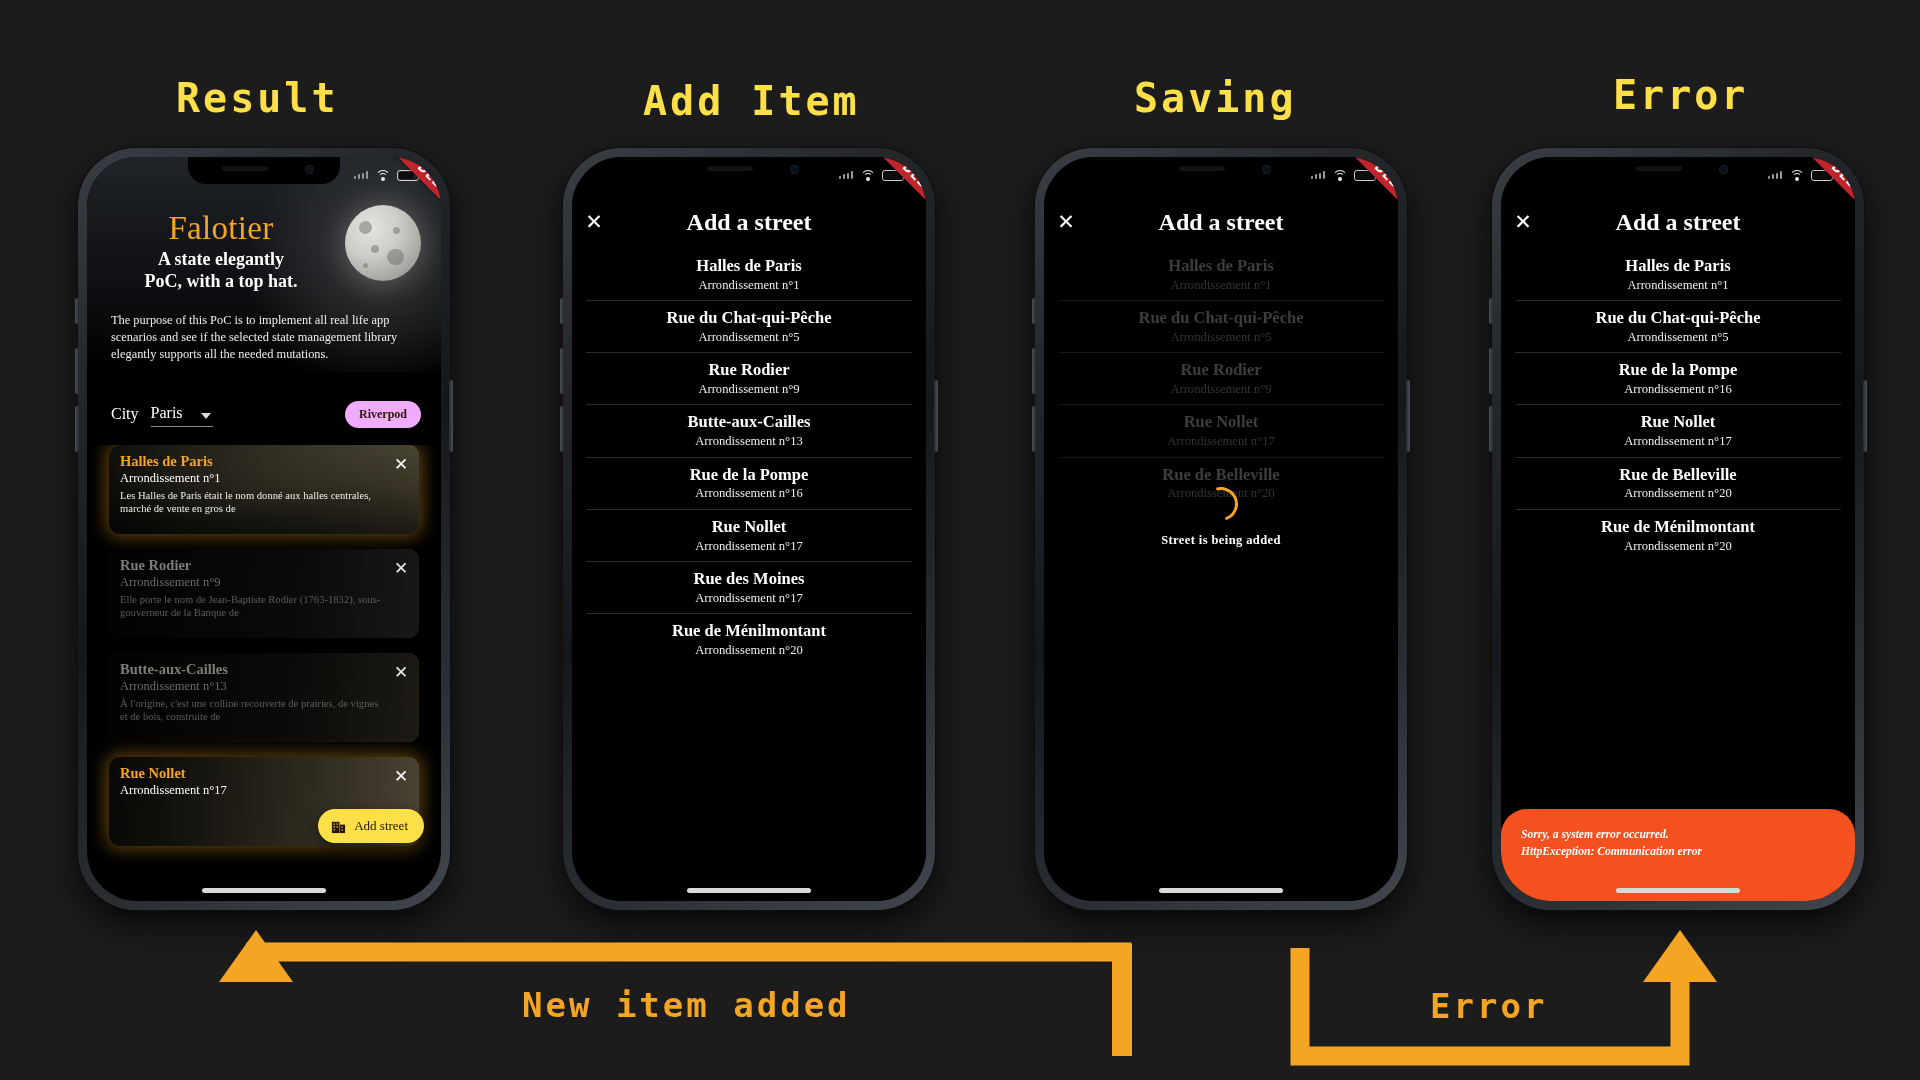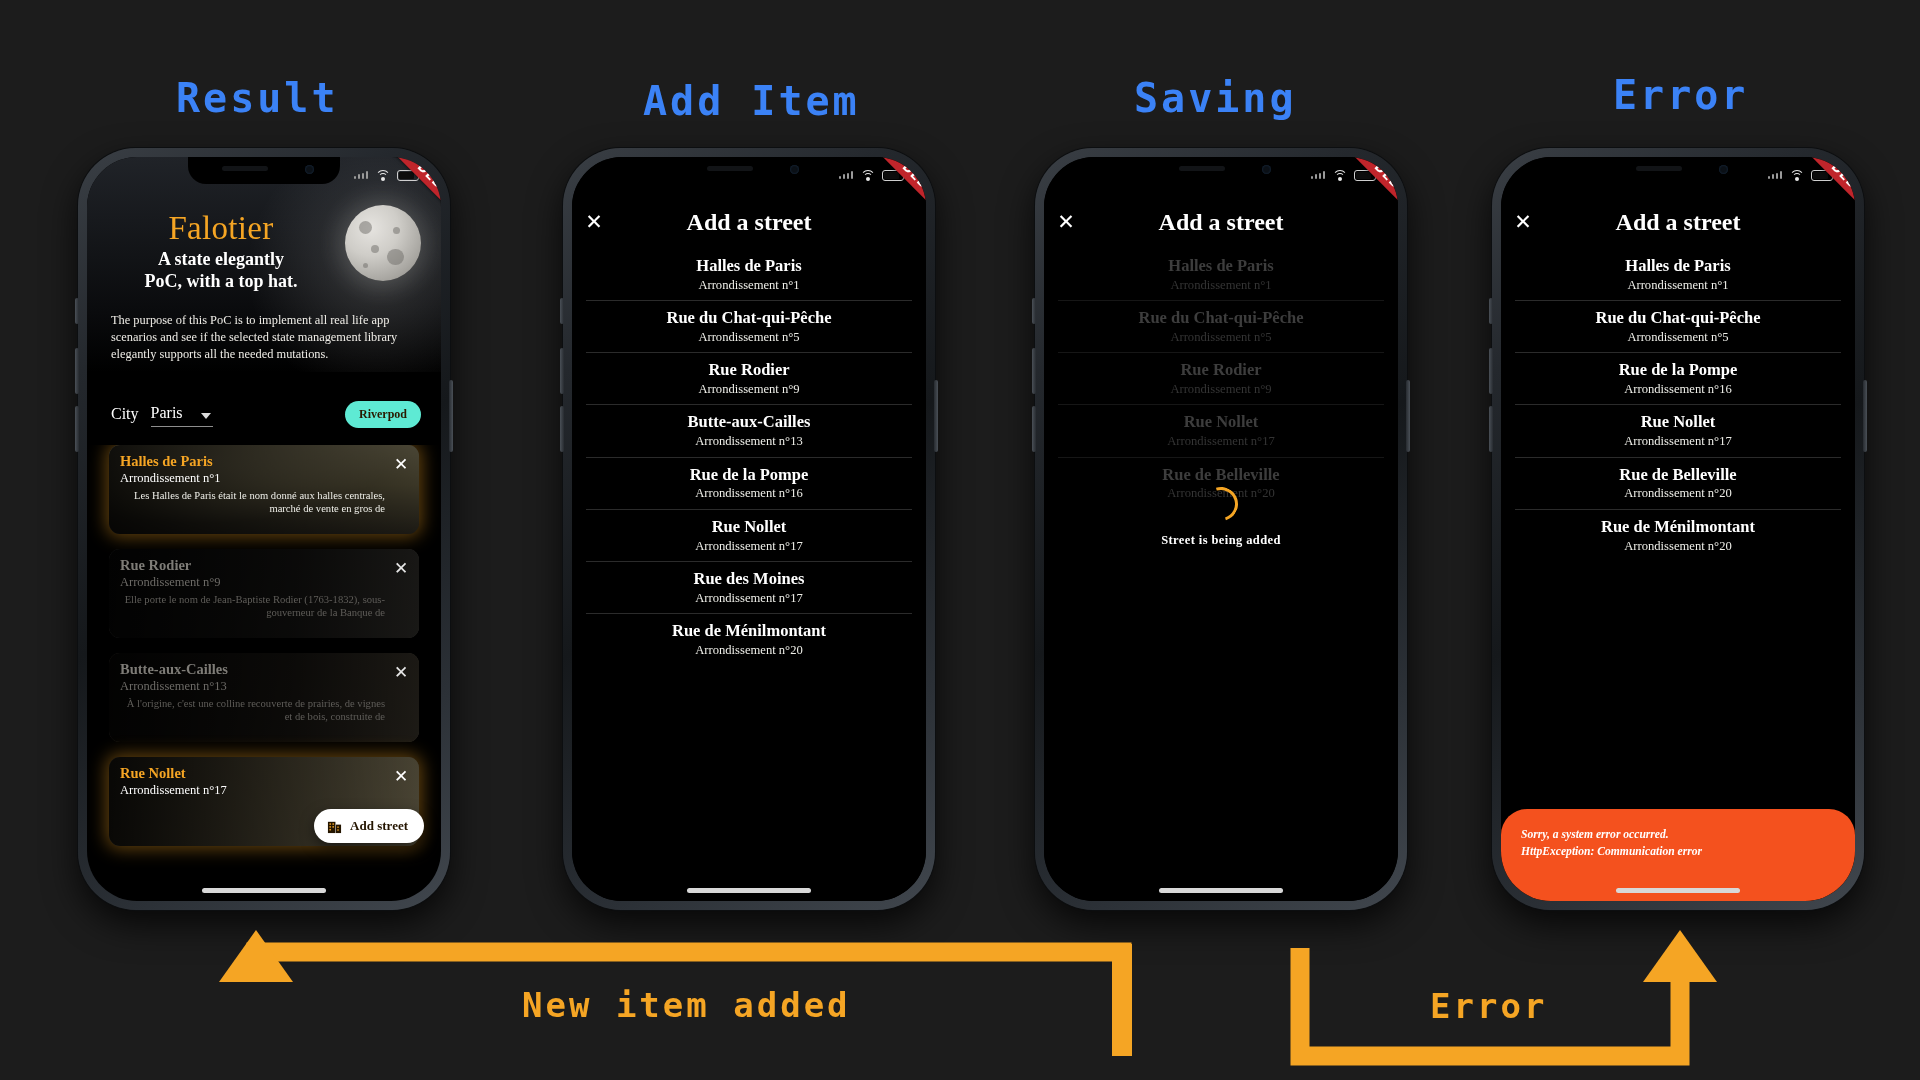--- a/index.html
+++ b/index.html
@@ -11,21 +11,21 @@
   }
   #stage { position: relative; width: 1920px; height: 1080px; background:#1c1c1c; }
 
   
   .col-title {
     position: absolute;
     font-family: "DejaVu Sans Mono", "Liberation Mono", monospace;
     font-weight: 700;
     font-size: 40px;
     letter-spacing: 3px;
-    color: #3b82f6;
+    color: #fde047;
     white-space: nowrap;
   }
 
   
   .phone {
     position: absolute;
     width: 372px; height: 762px;
     border-radius: 58px;
     background: linear-gradient(145deg,#3a3f45 0%, #24282d 22%, #15181b 50%, #2b3036 78%, #41474e 100%);
     padding: 9px;
@@ -121,52 +121,52 @@
            font-size:12.4px; line-height:1.38; z-index:6; }
   .cityrow { position:absolute; top:240px; left:24px; right:20px; height:34px;
              display:flex; align-items:center; z-index:6; }
   .cityrow .lbl { color:#fff; font-size:16px; margin-right:12px; }
   .dd { position:relative; color:#fff; font-size:16px; padding:2px 20px 4px 0;
         border-bottom:1.3px solid #8e8e8e; min-width:62px; }
   .dd::after{ content:""; position:absolute; right:2px; top:11px;
               border-left:5px solid transparent; border-right:5px solid transparent;
               border-top:6px solid #dcdcdc; }
   .pill {
-    margin-left:auto; background:#5eead4; color:#2a1a00; font-weight:700;
+    margin-left:auto; background:#f0abfc; color:#2a1a00; font-weight:700;
     font-size:12px; padding:6px 14px; border-radius:14px;
     font-family:"Liberation Serif","DejaVu Serif",serif;
   }
   .cards { position:absolute; top:288px; left:0; right:0; bottom:0; overflow:hidden; }
   .card {
     position:relative; margin:0 22px 15px 22px; height:89px; border-radius:11px;
     overflow:hidden; background:#111;
   }
   .card.hl { box-shadow: 0 0 17px 3px rgba(245,165,36,.40); }
   .card .ph { position:absolute; inset:0; opacity:.55; }
   .card .shade { position:absolute; inset:0;
                  background:linear-gradient(90deg, rgba(0,0,0,.86) 0%, rgba(0,0,0,.55) 55%, rgba(0,0,0,.3) 100%); }
   .card.dim .shade { background:linear-gradient(90deg, rgba(0,0,0,.93) 0%, rgba(0,0,0,.8) 60%, rgba(0,0,0,.62) 100%); }
   .card .body { position:absolute; left:11px; top:8px; right:34px; }
   .card .t { font-size:14.5px; font-weight:700; color:#f5a524; line-height:1.2; }
   .card.dim .t { color:#7e7c77; }
   .card .st { font-size:12.5px; color:#fff; line-height:1.25; margin-top:1px; }
   .card.dim .st { color:#6d6b67; }
-  .card .ds { font-size:10.6px; color:#efefe9; line-height:1.26; margin-top:2px;text-align:right; }
+  .card .ds { font-size:10.6px; color:#efefe9; line-height:1.26; margin-top:2px; }
   .card.dim .ds { color:#5f5d59; }
   .card .x {
     position:absolute; right:8px; top:9px; width:20px; height:20px;
     color:#fff; font-size:17px; line-height:20px; text-align:center;
     font-family:"DejaVu Sans","Liberation Sans",sans-serif; font-weight:300;
   }
   .card.dim .x { color:#e6e6e6; }
   .fab {
     position:absolute; right:17px; bottom:58px; z-index:18;
-    background:#ffffff; color:#241500; border-radius:22px;
+    background:#fde047; color:#241500; border-radius:22px;
     padding:9px 16px 9px 13px; display:flex; align-items:center; gap:8px;
-    font-size:13px; font-weight:700; box-shadow:0 5px 14px rgba(0,0,0,.5);
+    font-size:13px; font-weight:400; box-shadow:0 5px 14px rgba(0,0,0,.5);
   }
 
   
   .sheet { position:absolute; inset:0; background:#000; }
   .sheet-top {
     position:absolute; top:42px; left:0; right:0; height:46px;
     display:flex; align-items:center;
   }
   .sheet-close {
     width:44px; text-align:center; color:#fff; font-size:21px; font-weight:300;

